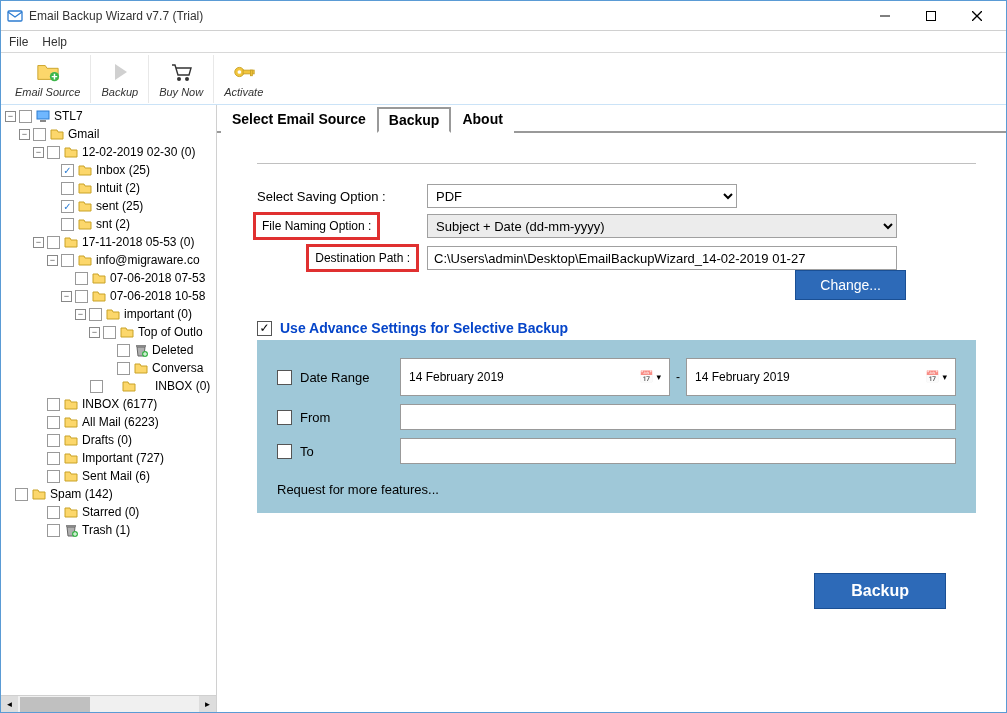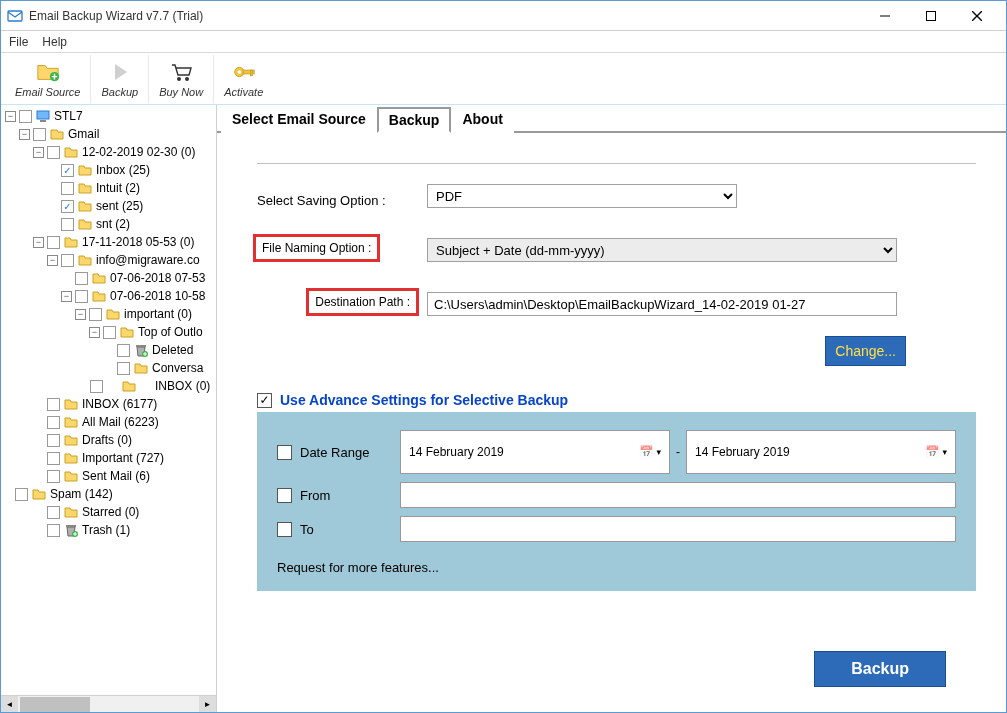--- a/index.html
+++ b/index.html
@@ -27,33 +27,33 @@
 .expand.spacer { border: none; background: transparent; }
 .chk { width: 13px; height: 13px; border: 1px solid #999; display: flex; align-items: center; justify-content: center; font-size: 10px; color: #2d7cd1; margin-right: 3px; cursor: pointer; background: #fff; line-height: 11px; }
 .ficon { width: 16px; height: 16px; margin-right: 3px; display: flex; align-items: center; justify-content: center; }
 .flabel { font-size: 12px; color: #000; }
 .main { flex: 1; background: #fff; padding: 0; overflow: hidden; }
 .tabs { display: flex; border-bottom: 2px solid #999; padding-left: 4px; }
 .tab { padding: 3px 10px; font-size: 14px; font-weight: bold; border: 1px solid transparent; cursor: pointer; position: relative; top: 2px; background: #fff; }
 .tab.active { border: 2px solid #999; border-bottom: 2px solid #fff; background: #fff; }
 .content { padding: 30px 30px 0 40px; }
 .hr { border-top: 1px solid #c0c0c0; margin-bottom: 20px; }
-.row { display: flex; align-items: flex-end; margin-bottom: 26px; }
+.row { display: flex; align-items: center; margin-bottom: 4px; }
 .lbl { width: 170px; text-align: left; font-size: 13px; padding-right: 8px; }
 .highlight { border: 3px solid #e03030; padding: 4px 6px; display: inline-block; margin-left: -4px; }
 select.ctrl { height: 24px; border: 1px solid #a0a0a0; padding: 2px 4px; font-size: 13px; background: #fff; }
 select.ctrl.grey { background: #ececec; }
 input.ctrl { height: 24px; border: 1px solid #a0a0a0; padding: 2px 6px; font-size: 13px; }
-.btn { border: 1px solid #1a4f94; background: #2d6ab8; color: #fde047; font-size: 14px; padding: 6px 9px; cursor: pointer; }
+.btn { border: 1px solid #1a4f94; background: #2d6ab8; color: #ffffff; font-size: 14px; padding: 6px 24px; cursor: pointer; }
 .advance { margin-top: 20px; }
 .adv-box { background: #9fc8d8; padding: 10px 20px 16px 20px; }
 .adv-row { display: flex; align-items: center; margin: 8px 0; }
 .adv-chk { width: 15px; height: 15px; border: 1px solid #555; margin-right: 8px; background: #fff; display: flex; align-items: center; justify-content: center; }
 .adv-lbl { width: 100px; font-size: 13px; }
-.date-picker { flex: 1; height: 44px; border: 1px solid #999; background: #fff; display: flex; align-items: center; padding: 0 8px; font-size: 13px; }
+.date-picker { flex: 1; height: 38px; border: 1px solid #999; background: #fff; display: flex; align-items: center; padding: 0 8px; font-size: 13px; }
 .date-picker .cal { margin-left: auto; opacity: .6; }
 .date-picker .dd { margin-left: 2px; font-size: 9px; }
 .adv-input { flex: 1; height: 26px; border: 1px solid #999; padding: 0 6px; }
 .req-link { color: #000000; font-size: 13px; margin-top: 10px; display: inline-block; }
 .backup-btn-row { display: flex; justify-content: flex-end; margin-top: 60px; padding-right: 30px; }
 .backup-btn { background: #2d6ab8; color: #fff; border: 1px solid #1a4f94; font-size: 16px; font-weight: bold; padding: 8px 36px; cursor: pointer; }
 .adv-title-row { display: flex; align-items: center; margin-bottom: 4px; }
 .adv-title { color: #0645c9; font-size: 14px; font-weight: bold; }
 </style>
 </head>

